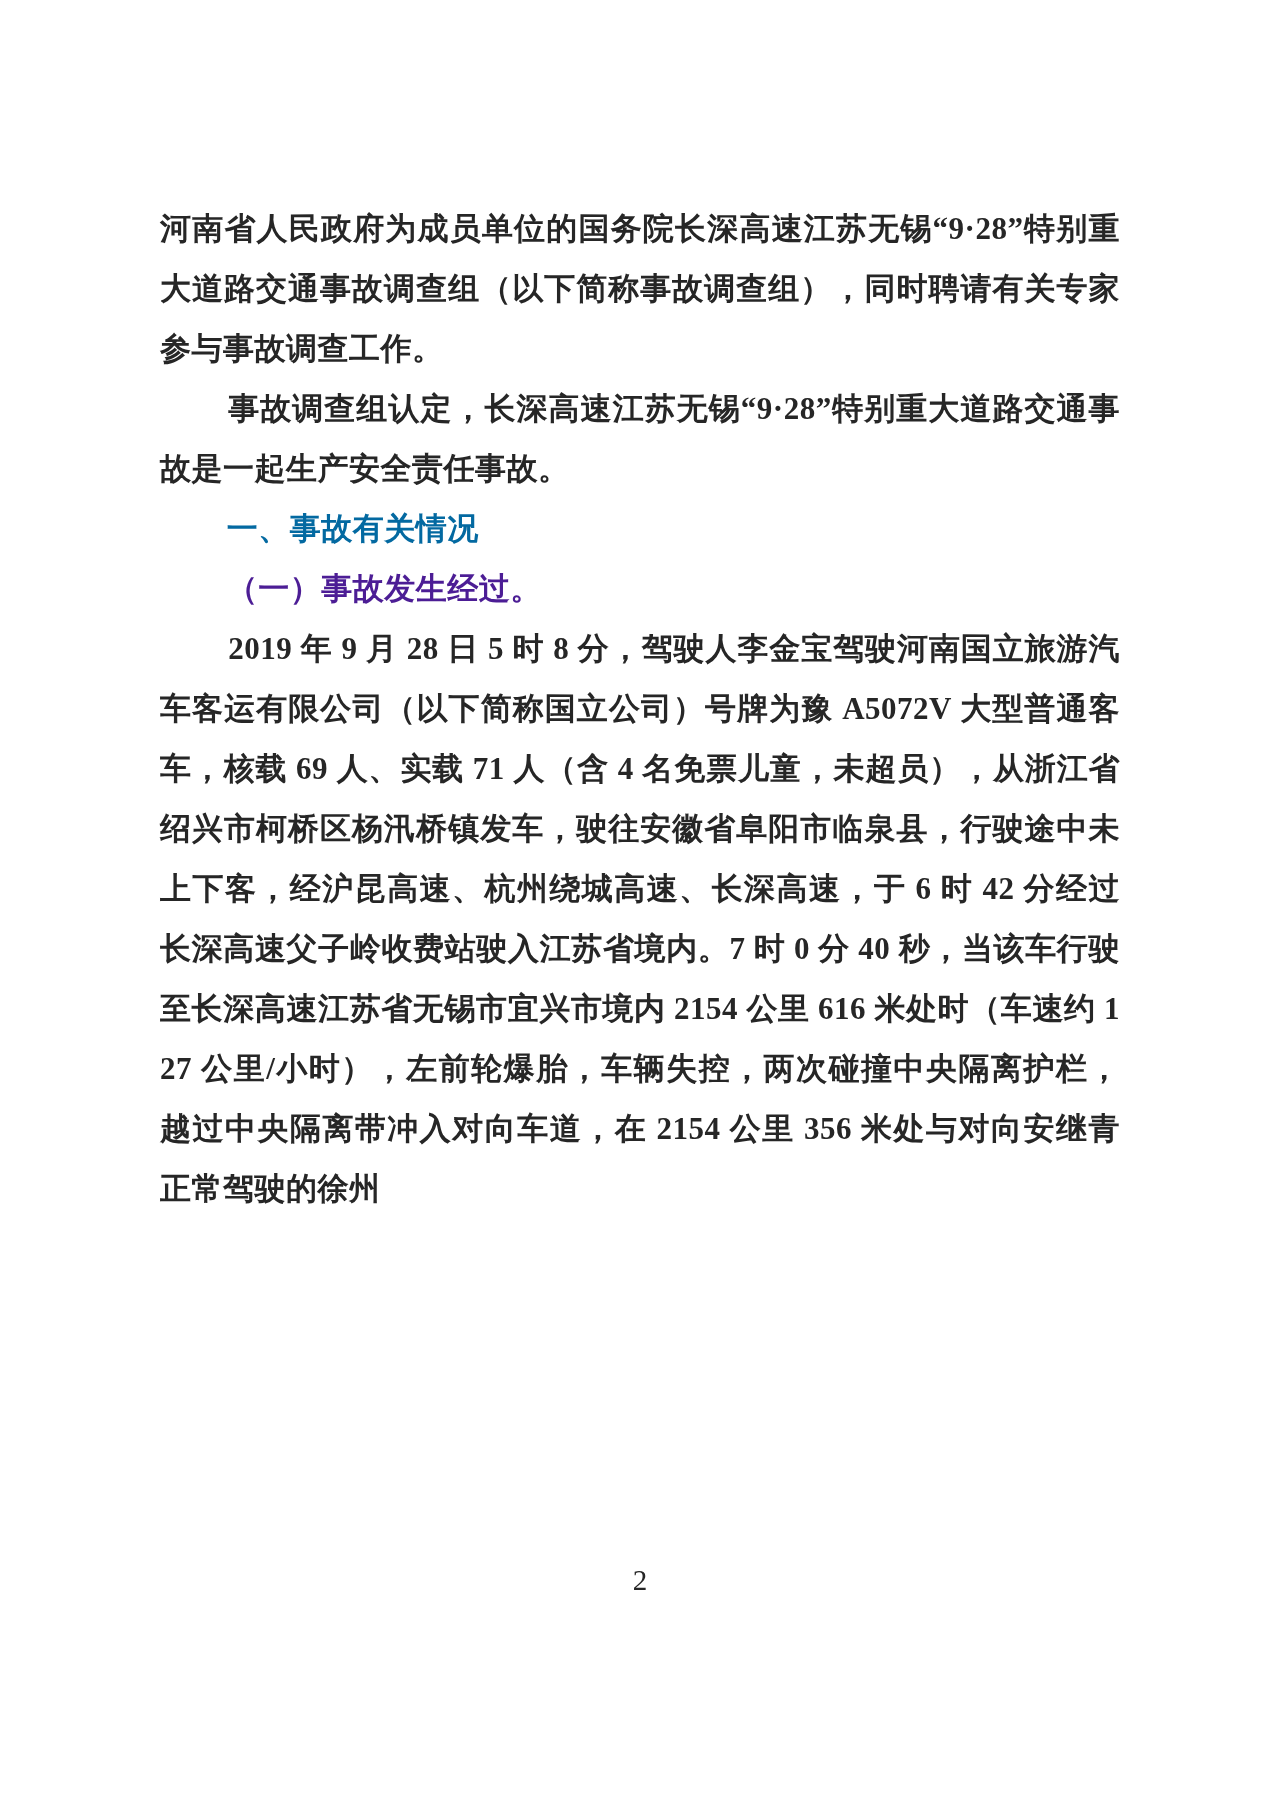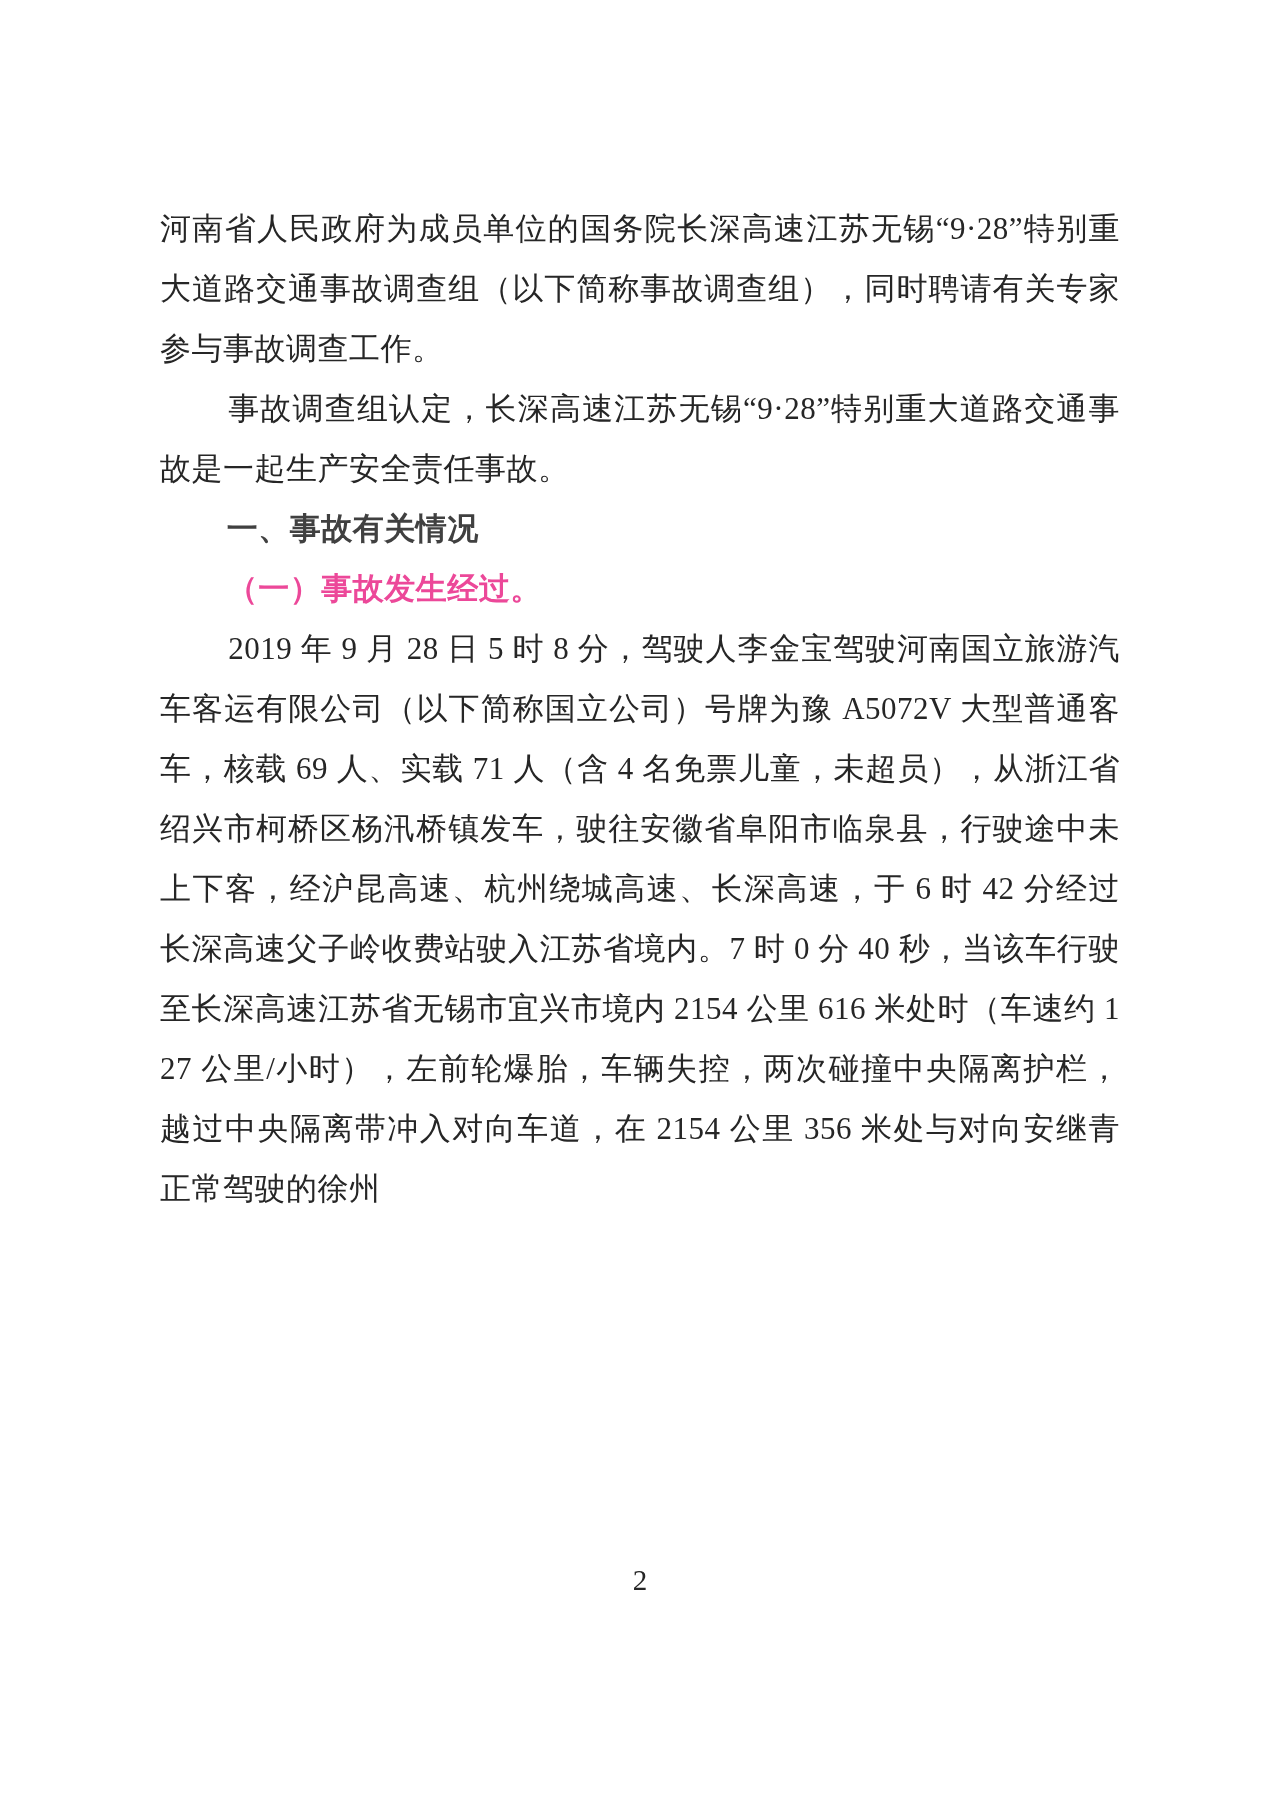--- a/index.html
+++ b/index.html
@@ -27,39 +27,39 @@
   .text-block h2,
   .text-block h3 {
     margin: 0;
     padding: 0;
     font-size: 31px;
     line-height: 60px;
     text-align: justify;
     text-justify: inter-character;
     letter-spacing: 0.5px;
     word-break: break-all;
-    font-weight: normal;
+    font-weight: bold;
   }
   p.body-indent {
     text-indent: 2.2em;
   }
   p.body-noindent {
     text-indent: 0;
   }
   h2.section-heading {
     font-family: "Liberation Sans", "DejaVu Sans", sans-serif;
     font-weight: bold;
     text-indent: 2.15em;
-    color: #404040;
+    color: #0369a1;
   }
   h3.subsection-heading {
     font-family: Liberation Sans, sans-serif;
     font-weight: bold;
     text-indent: 2.15em;
-    color: #ec4899;
+    color: #4c1d95;
   }
   .page-footer {
     position: absolute;
     top: 1563px;
     left: 0;
     width: 100%;
     text-align: center;
     font-size: 29px;
     line-height: 34px;
     color: #262626;

